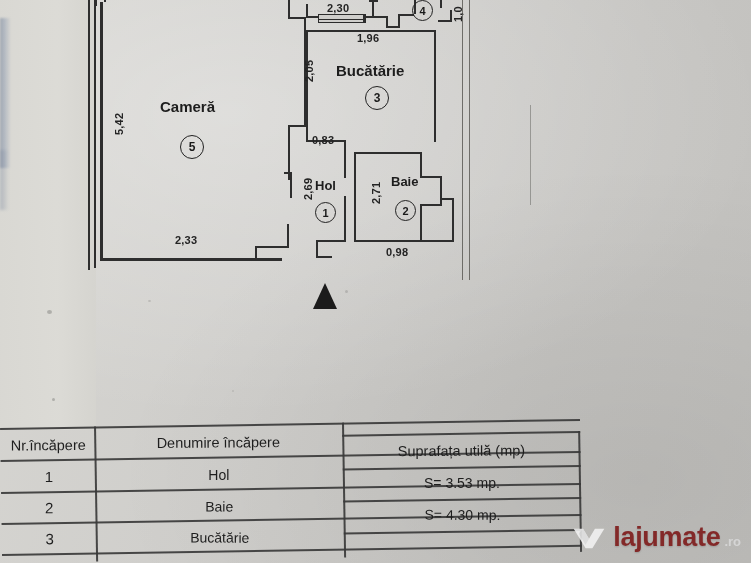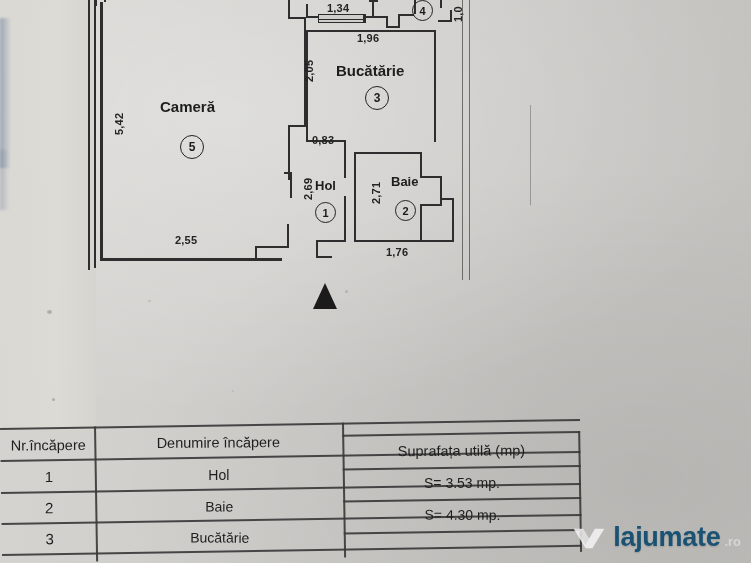--- a/index.html
+++ b/index.html
@@ -105,21 +105,21 @@
   .row-warp-3{transform:rotate(1.2deg);}
 
   
   #watermark{
     position:absolute; right:10px; bottom:10px;
     display:flex; align-items:center; gap:7px;
     opacity:.92;
   }
   #watermark .wm-text{
     font-family:"Liberation Sans", sans-serif;
-    font-size:27px; font-weight:700; color:#0c4a6e; letter-spacing:-.3px;
+    font-size:27px; font-weight:700; color:#7f1d1d; letter-spacing:-.3px;
     text-shadow:0 1px 2px rgba(0,0,0,.18);
   }
   #watermark .wm-tld{
     font-size:13px; font-weight:700; color:#d8d8d8; margin-left:-3px; align-self:flex-end; padding-bottom:4px;
   }
   .wm-logo{width:34px;height:26px;display:block;}
 </style>
 </head>
 <body>
 
@@ -158,21 +158,21 @@
 
     <div class="ln" style="left:100px;top:258px;width:182px;height:2.6px;"></div>
     <div class="ln" style="left:255px;top:246px;width:2.4px;height:14px;"></div>
     <div class="ln" style="left:255px;top:246px;width:34px;height:2.4px;"></div>
     <div class="ln" style="left:287px;top:224px;width:2.4px;height:24px;"></div>
 
     <div class="roomname" style="left:160px;top:98px;">Cameră</div>
     <div class="bub" style="left:180px;top:135px;">5</div>
 
     <div class="dim vert" style="left:113px;top:135px;">5,42</div>
-    <div class="dim" style="left:175px;top:234px;">2,55</div>
+    <div class="dim" style="left:175px;top:234px;">2,33</div>
 
     <div class="ln" style="left:306px;top:16px;width:14px;height:2.4px;"></div>
     <div class="ln" style="left:306px;top:4px;width:2.4px;height:14px;"></div>
     <div class="win" style="left:318px;top:14px;width:46px;height:7px;">
         <i></i>
       </div>
     <div class="ln" style="left:363px;top:14px;width:2.4px;height:8px;"></div>
     <div class="ln" style="left:364px;top:16px;width:24px;height:2.4px;"></div>
     <div class="ln" style="left:372px;top:2px;width:2.4px;height:16px;"></div>
     <div class="ln" style="left:369px;top:0px;width:9px;height:2.4px;"></div>
@@ -183,21 +183,21 @@
 
     <div class="ln" style="left:306px;top:30px;width:2.4px;height:112px;"></div>
     <div class="ln" style="left:306px;top:30px;width:130px;height:2.4px;"></div>
     <div class="ln" style="left:434px;top:30px;width:2.4px;height:112px;"></div>
     <div class="ln" style="left:306px;top:140px;width:40px;height:2.4px;"></div>
     <div class="ln" style="left:344px;top:140px;width:2.4px;height:14px;"></div>
 
     <div class="roomname" style="left:336px;top:62px;">Bucătărie</div>
     <div class="bub" style="left:365px;top:86px;">3</div>
 
-    <div class="dim" style="left:327px;top:2px;">1,34</div>
+    <div class="dim" style="left:327px;top:2px;">2,30</div>
     <div class="dim" style="left:357px;top:32px;">1,96</div>
     <div class="dim vert" style="left:303px;top:82px;">2,05</div>
     <div class="dim" style="left:312px;top:134px;">0,83</div>
 
     <div class="ln" style="left:414px;top:-8px;width:2.4px;height:22px;"></div>
     <div class="ln" style="left:440px;top:-8px;width:2.4px;height:16px;"></div>
     <div class="ln" style="left:438px;top:20px;width:14px;height:2.4px;"></div>
     <div class="ln" style="left:450px;top:10px;width:2.4px;height:12px;"></div>
     <div class="bub sm" style="left:412px;top:0px;">4</div>
     <div class="dim vert" style="left:452px;top:22px;">1,0</div>
@@ -221,21 +221,21 @@
     <div class="ln" style="left:440px;top:176px;width:2.4px;height:30px;"></div>
     <div class="ln" style="left:420px;top:204px;width:22px;height:2.4px;"></div>
     <div class="ln" style="left:420px;top:204px;width:2.4px;height:38px;"></div>
     <div class="ln" style="left:354px;top:240px;width:100px;height:2.4px;"></div>
     <div class="ln" style="left:452px;top:198px;width:2.4px;height:44px;"></div>
     <div class="ln" style="left:442px;top:198px;width:12px;height:2.4px;"></div>
 
     <div class="roomname sm" style="left:391px;top:174px;">Baie</div>
     <div class="bub sm" style="left:395px;top:200px;">2</div>
     <div class="dim vert" style="left:370px;top:204px;">2,71</div>
-    <div class="dim" style="left:386px;top:246px;">1,76</div>
+    <div class="dim" style="left:386px;top:246px;">0,98</div>
 
     <div class="northmark" style="left:313px;top:283px;"></div>
   </div>
 
   <div id="table-block">
 
     <div class="tline" style="left:0px;  top:2px;  width:580px;"></div>
     <div class="tline" style="left:0px;  top:34px; width:580px;"></div>
     <div class="tline" style="left:0px;  top:66px; width:580px;"></div>
     <div class="tline" style="left:0px;  top:97px; width:580px;"></div>

